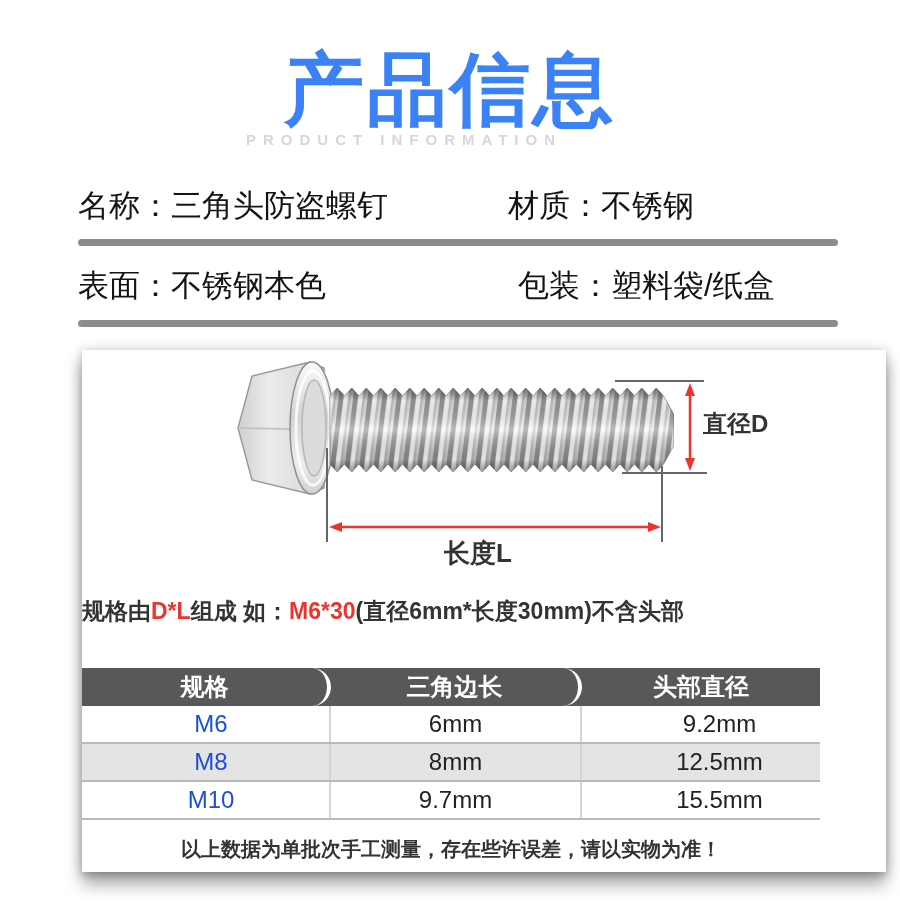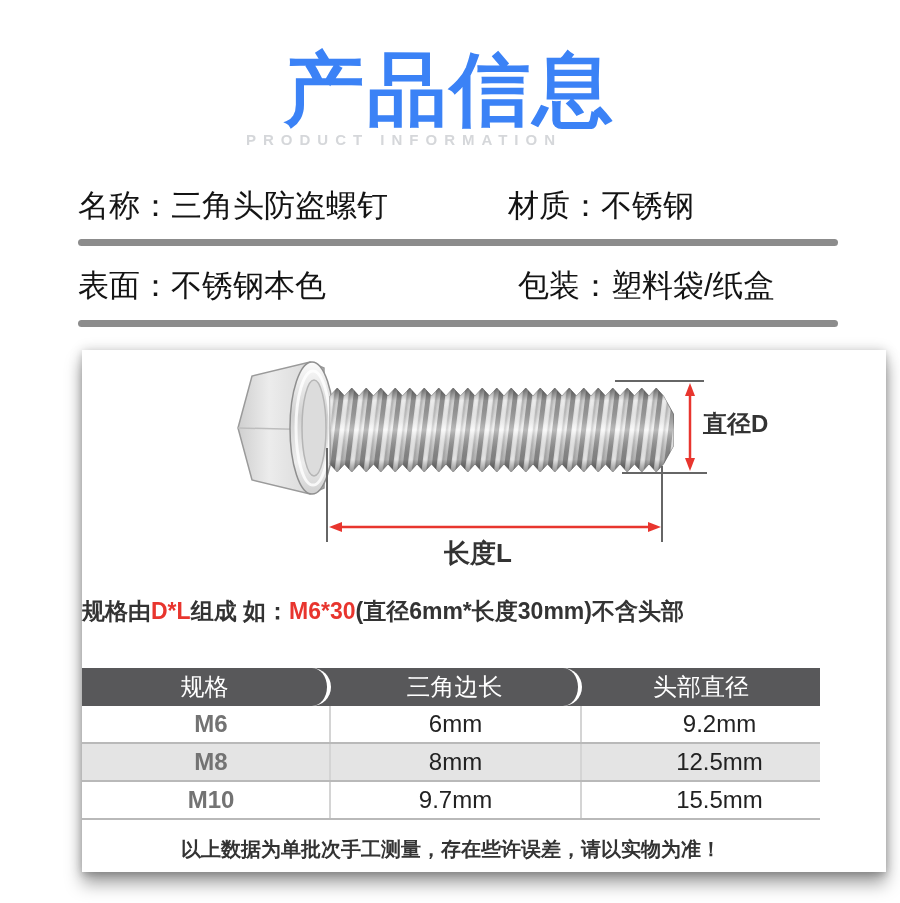--- a/index.html
+++ b/index.html
@@ -65,29 +65,29 @@
   .spec-table{position:absolute;left:0;top:318px;width:738px;}
   .t-row{
     display:grid;grid-template-columns:249px 251px 238px;
     width:738px;height:38px;
   }
   .t-row.head{background:var(--header-bg);}
   .t-cell{
     text-align:center;line-height:36px;font-size:24px;overflow:hidden;
   }
   .t-row.head .t-cell{
-    color:#ffffff;font-weight:400;line-height:38px;
+    color:#ffffff;font-weight:700;line-height:38px;
     border-right:4px solid #ffffff;
     border-radius:19px;
   }
   .t-row.head .t-cell:last-child{border-right:none;}
   .t-row.body{border-bottom:2px solid #b9b9b9;}
   .t-row.body .t-cell{border-right:2px solid #d4d4d4;color:#222;}
   .t-row.body .t-cell:last-child{border-right:none;padding-left:37px;}
-  .t-row.body .t-cell.spec-col{font-weight:700;color:#737373;padding-left:11px;}
+  .t-row.body .t-cell.spec-col{font-weight:400;color:#1d4ed8;padding-left:11px;}
   .t-row.body.alt{background:var(--alt-row);}
   .table-footnote{
     position:absolute;top:486px;left:0;width:738px;
     text-align:center;font-size:20px;font-weight:700;color:#333;
     white-space:nowrap;
   }
   
   .red-stroke{stroke:var(--accent-red);stroke-width:2.5;fill:none;}
   .red-fill{fill:var(--accent-red);}
   .ext-line{stroke:var(--dim-line);stroke-width:2;fill:none;}

